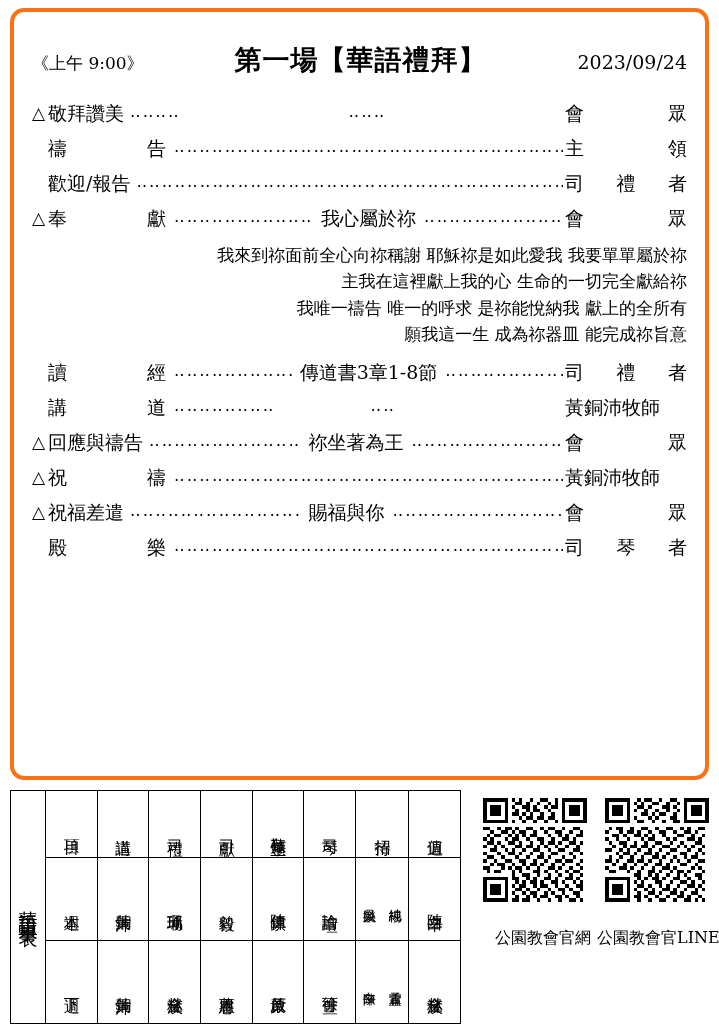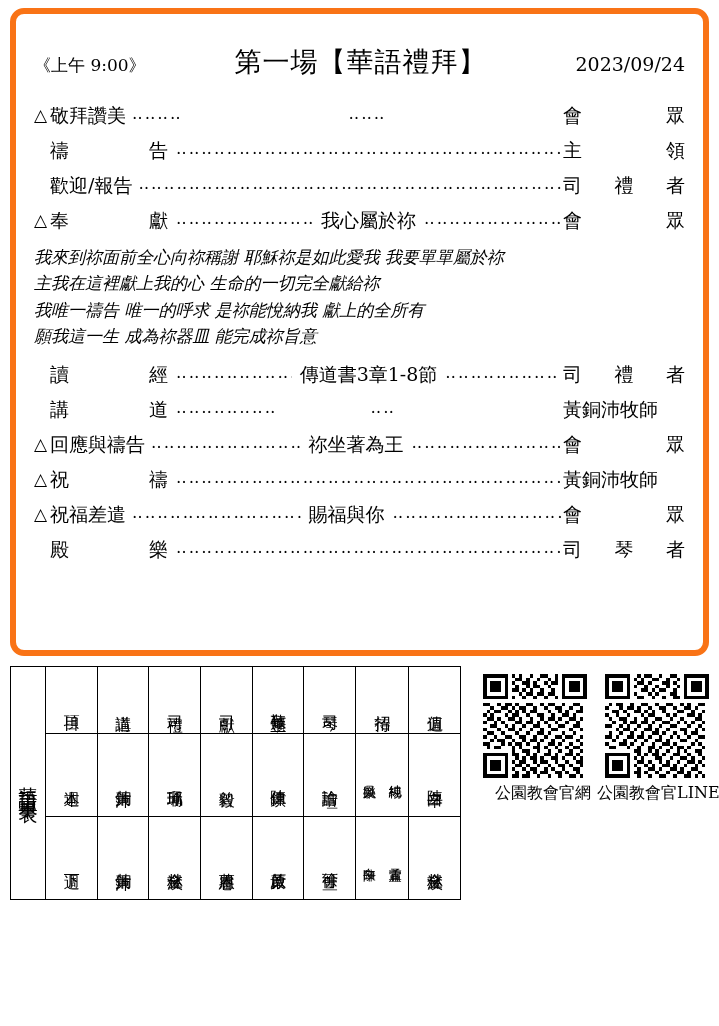--- a/index.html
+++ b/index.html
@@ -20,42 +20,42 @@
     width: 719px;
     height: 1026px;
     position: relative;
     box-sizing: border-box;
     padding: 8px 10px;
   }
 
   
   .bulletin {
     position: relative;
-    border: 6px solid #f97316;
+    border: 4px solid #f97316;
     border-radius: 14px;
-    height: 648px;
+    height: 772px;
     box-sizing: border-box;
     padding: 14px 18px 10px 18px;
   }
 
   .header {
     display: flex;
     align-items: baseline;
     justify-content: space-between;
     margin-top: 16px;
     margin-bottom: 10px;
   }
   .header .time {
     font-size: 17px;
     letter-spacing: 0px;
     white-space: nowrap;
   }
   .header .title {
     font-size: 27px;
-    font-weight: normal;
+    font-weight: bold;
     letter-spacing: 1px;
     white-space: nowrap;
     flex: 1;
     text-align: center;
   }
   .header .date {
     font-size: 19px;
     white-space: nowrap;
   }
 
@@ -116,25 +116,24 @@
     justify-content: space-between;
   }
   .who.plain {
     width: 122px;
     text-align: left;
     font-family: Liberation Serif, serif;
   }
 
   
   .lyrics {
-    text-align: left;
+    text-align: right;
     font-size: 17px;
     line-height: 1.55;
     margin: 6px 0 8px 0;
-    font-style: italic;
   }
   .lyrics div {
     white-space: nowrap;
   }
 
   
   .bottom {
     margin-top: 10px;
     display: flex;
     align-items: flex-start;
@@ -203,21 +202,21 @@
     gap: 18px;
   }
   .qr {
     width: 104px;
     height: 104px;
     display: block;
   }
   .qr-labels {
     display: flex;
     gap: 2px;
-    margin-top: 5px;
+    margin-top: 26px;
     font-size: 16px;
   }
   .qr-label {
     width: 104px;
     text-align: center;
     white-space: nowrap;
   }
 </style>
 </head>
 <body>

